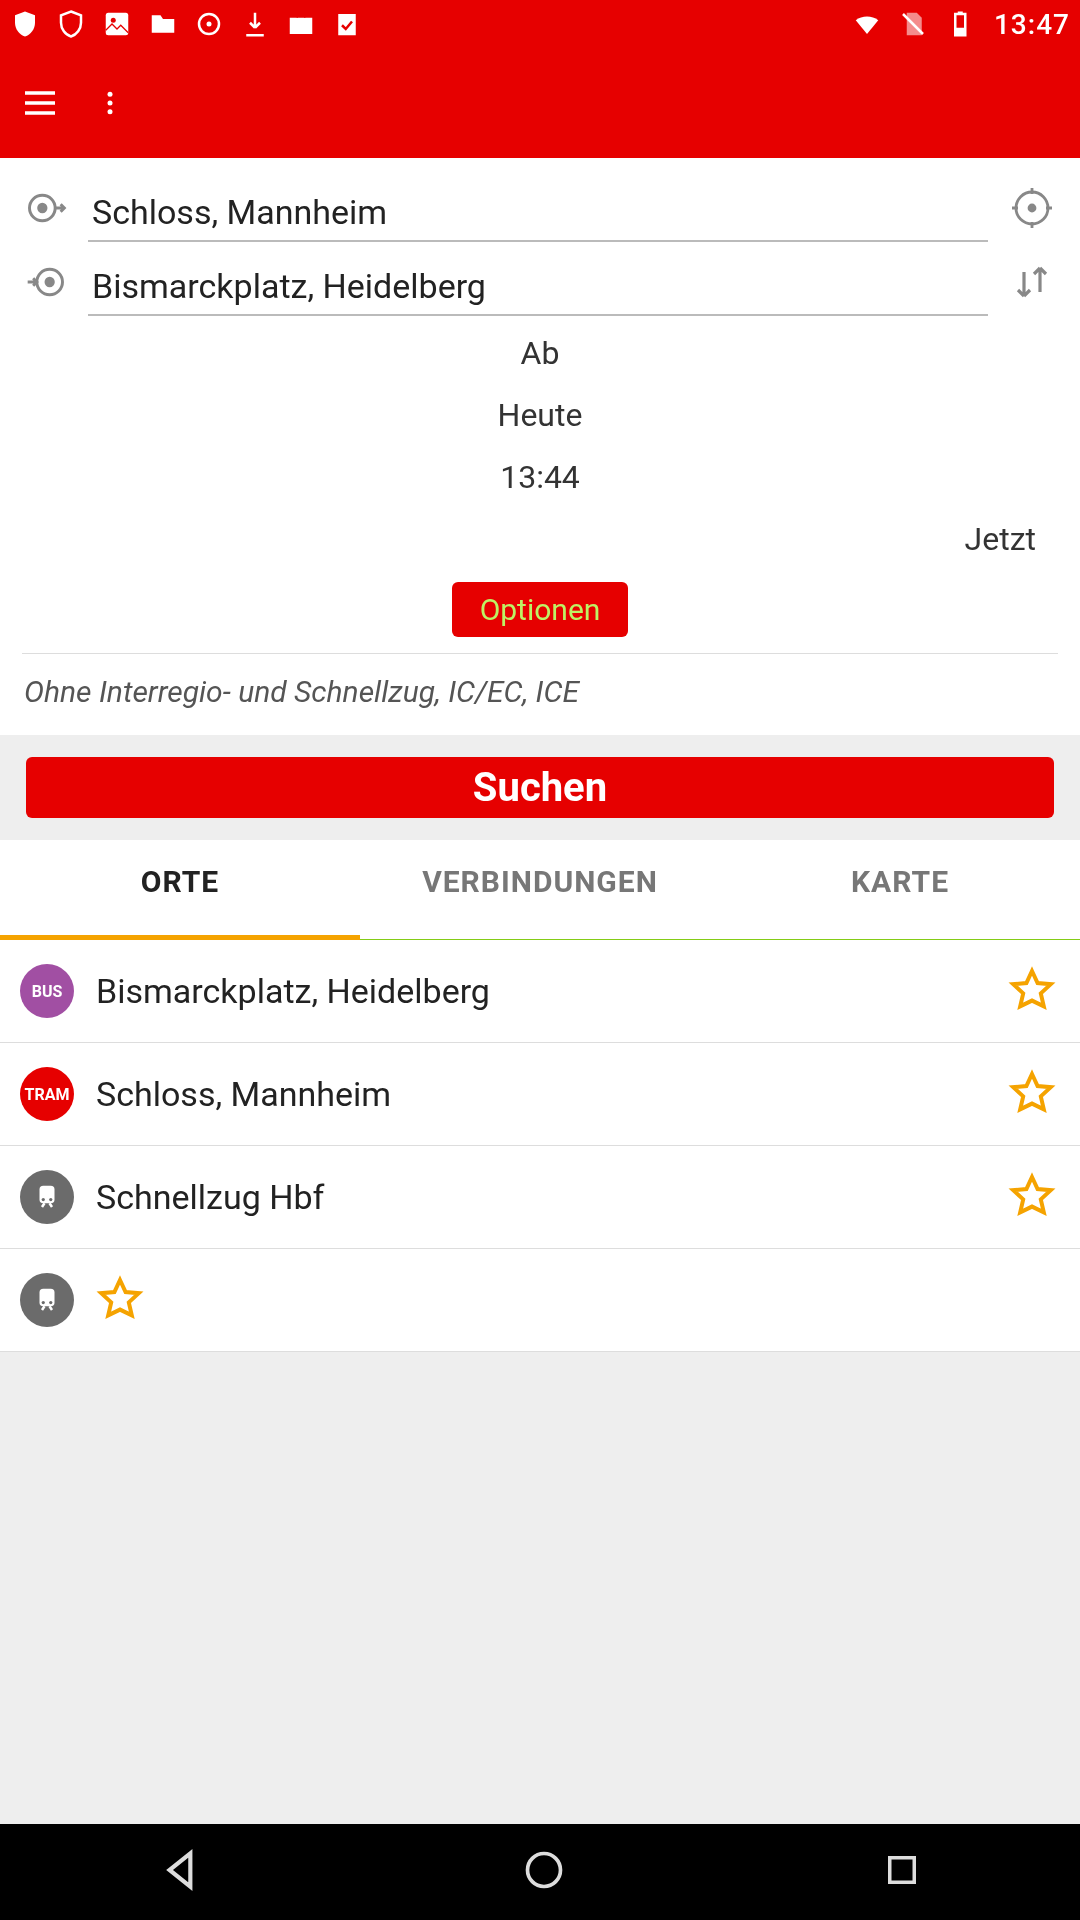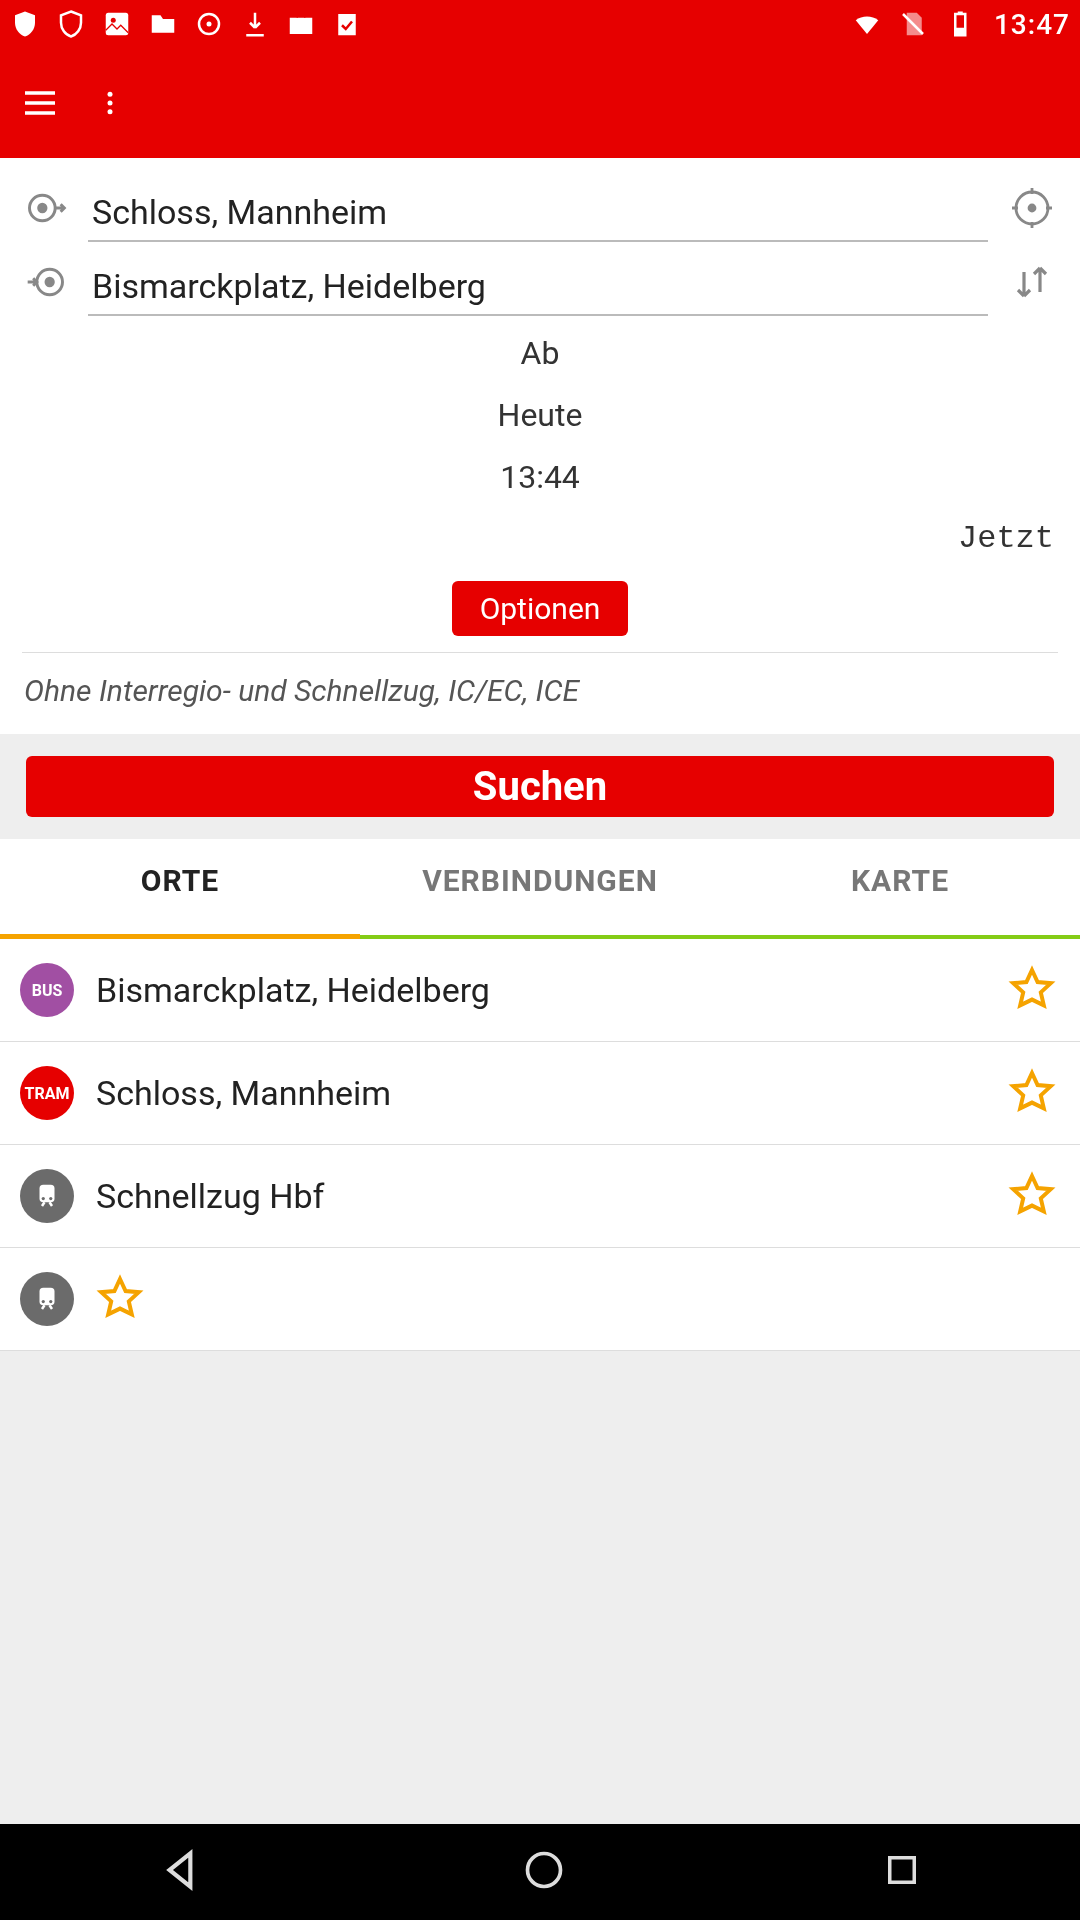--- a/index.html
+++ b/index.html
@@ -23,35 +23,35 @@
   .search-section { background:#fff; padding:10px 18px 0 18px; }
   .field-row { display:flex; align-items:center; gap:14px; margin-top:6px;}
   .field-row .lead-icon { width:56px; display:flex; justify-content:center; }
   .field-row .lead-icon svg { stroke:#888; fill:none;}
   .field-input { flex:1; border:none; border-bottom:2px solid #bbb; font-size:34px; padding:18px 4px 8px 4px; color:#222; outline:none;}
   .trail-btn { width:60px; height:60px; display:flex; align-items:center; justify-content:center; }
   .trail-btn svg { stroke:#888; fill:none;}
 
   .time-row { display:flex; align-items:center; gap:24px; padding:18px 4px 16px 4px; font-size:32px;flex-direction:column;}
   .time-row .ab, .time-row .heute, .time-row .time, .time-row .jetzt { color:#333; }
-  .time-row .jetzt { margin-left:auto; margin-right:4px;font-family:Liberation Mono, monospace;}
-  .opt-btn { background:#e60000; color:#ffffff; font-size:30px; padding:10px 28px; border-radius:6px; border:none; }
+  .time-row .jetzt { margin-left:auto; margin-right:22px;}
+  .opt-btn { background:#e60000; color:#bef264; font-size:30px; padding:10px 28px; border-radius:6px; border:none; }
 
   .divider { height:1px; background:#ddd; margin:0 4px;}
   .filter-note { font-style:italic; color:#555; font-size:30px; padding:20px 6px 26px 6px; }
 
   
   .suchen-wrap { background:#eee; padding:22px 26px; }
   .suchen-btn { width:100%; background:#e60000; color:#fff; font-size:40px; font-weight:700; border:none; border-radius:6px; padding:7px 0; }
 
   
   .tabs { display:flex; background:#fff; }
   .tab { flex:1; text-align:center; padding:24px 0 36px 0; font-size:30px; font-weight:700; color:#777; letter-spacing:1px;}
   .tab.active { color:#222; border-bottom:5px solid #f5a300; }
-  .tab:not(.active){ border-bottom:4px solid #84cc16;}
+  .tab:not(.active){ border-bottom:1px solid #84cc16;}
 
   
   .list { flex:1; background:#eee; }
   .list-item { display:flex; align-items:center; background:#fff; padding:24px 20px; border-bottom:1px solid #ddd; gap:22px;}
   .badge { width:54px; height:54px; border-radius:50%; display:flex; align-items:center; justify-content:center; color:#fff; font-size:16px; font-weight:700;}
   .badge.bus { background:#a14fa3; }
   .badge.tram { background:#e60000; }
   .badge.train { background:#6b6b6b; }
   .badge.train svg { fill:#fff; }
   .item-label { flex:1; font-size:34px; color:#222;}

